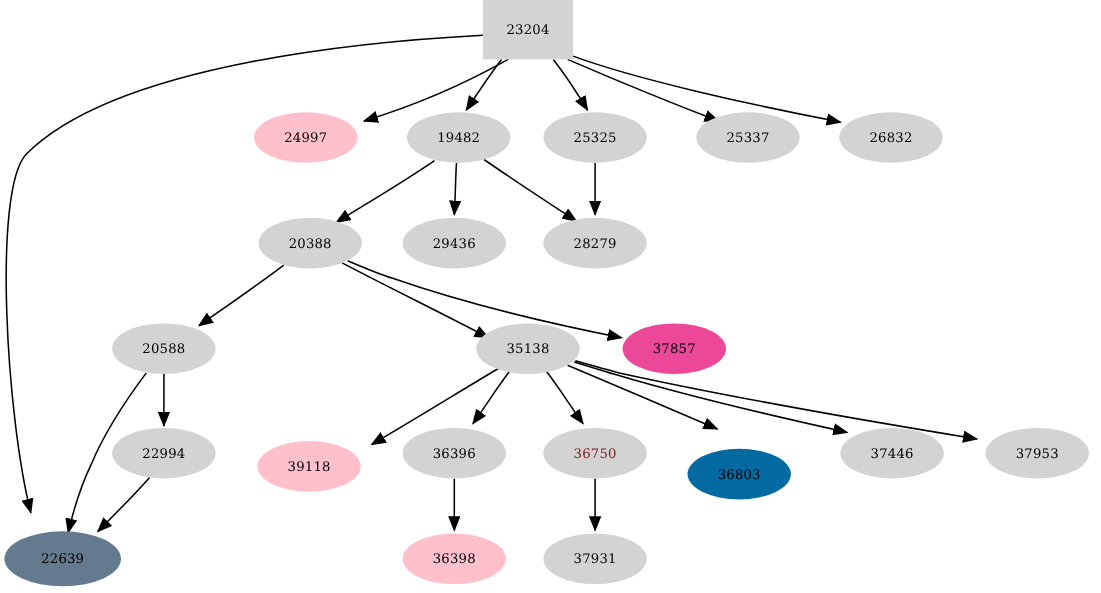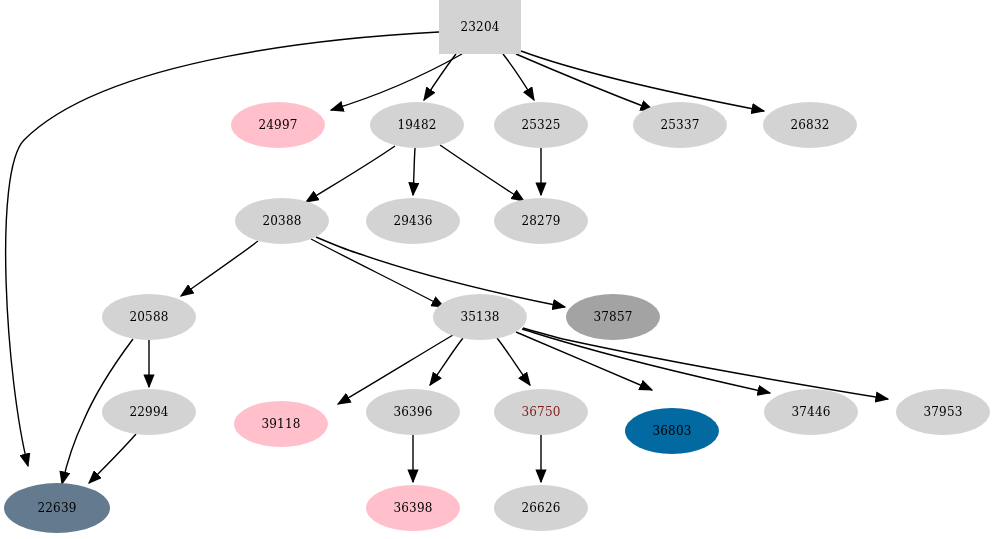--- a/index.html
+++ b/index.html
@@ -111,21 +111,21 @@
       </div>
       <div class="node ellipse" style="left: 494px; top: 198px; width: 94px; height: 46px; background: rgb(211, 211, 211); color: rgb(0, 0, 0);">
         <span class="node-label">28279</span>
       </div>
       <div class="node ellipse" style="left: 102px; top: 294px; width: 94px; height: 46px; background: rgb(211, 211, 211); color: rgb(0, 0, 0);">
         <span class="node-label">20588</span>
       </div>
       <div class="node ellipse" style="left: 433px; top: 294px; width: 94px; height: 46px; background: rgb(211, 211, 211); color: rgb(0, 0, 0);">
         <span class="node-label">35138</span>
       </div>
-      <div class="node ellipse" style="left: 566px; top: 294px; width: 94px; height: 46px; background: #a3a3a3; color: rgb(0, 0, 0);">
+      <div class="node ellipse" style="left: 566px; top: 294px; width: 94px; height: 46px; background: #ec4899; color: rgb(0, 0, 0);">
         <span class="node-label">37857</span>
       </div>
       <div class="node ellipse" style="left: 102px; top: 389px; width: 94px; height: 46px; background: rgb(211, 211, 211); color: rgb(0, 0, 0);">
         <span class="node-label">22994</span>
       </div>
       <div class="node ellipse" style="left: 234px; top: 401px; width: 94px; height: 46px; background: rgb(255, 192, 203); color: rgb(0, 0, 0);">
         <span class="node-label">39118</span>
       </div>
       <div class="node ellipse" style="left: 366px; top: 389px; width: 94px; height: 46px; background: rgb(211, 211, 211); color: rgb(0, 0, 0);">
         <span class="node-label">36396</span>
@@ -142,16 +142,16 @@
       <div class="node ellipse" style="left: 896px; top: 389px; width: 94px; height: 46px; background: rgb(211, 211, 211); color: rgb(0, 0, 0);">
         <span class="node-label">37953</span>
       </div>
       <div class="node ellipse" style="left: 4px; top: 483px; width: 106px; height: 50px; background: rgb(100, 122, 142); color: rgb(0, 0, 0);">
         <span class="node-label">22639</span>
       </div>
       <div class="node ellipse" style="left: 366px; top: 485px; width: 94px; height: 46px; background: rgb(255, 192, 203); color: rgb(0, 0, 0);">
         <span class="node-label">36398</span>
       </div>
       <div class="node ellipse" style="left: 494px; top: 485px; width: 94px; height: 46px; background: rgb(211, 211, 211); color: rgb(0, 0, 0);">
-        <span class="node-label">26626</span>
+        <span class="node-label">37931</span>
       </div>
     </div>
 </div>
 
 </body></html>

